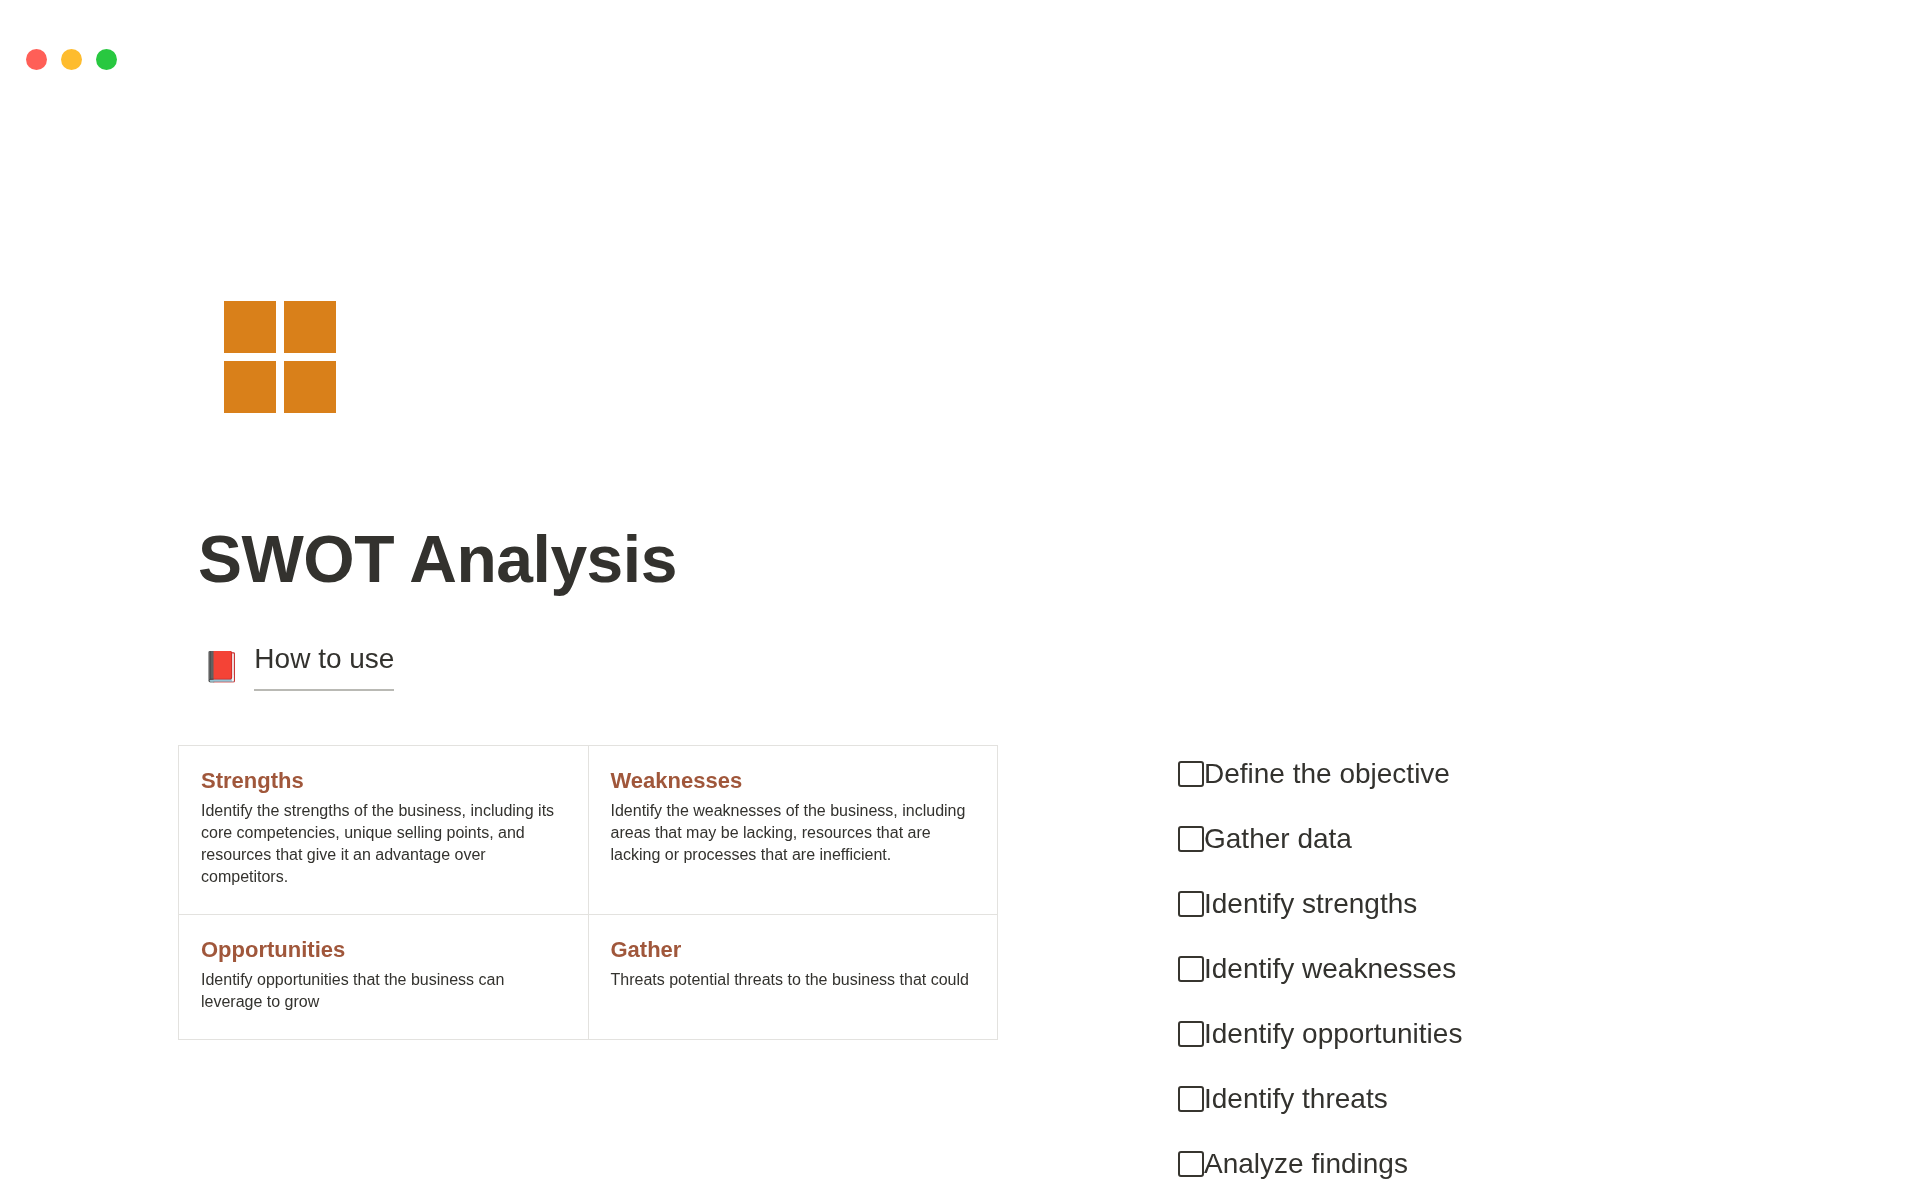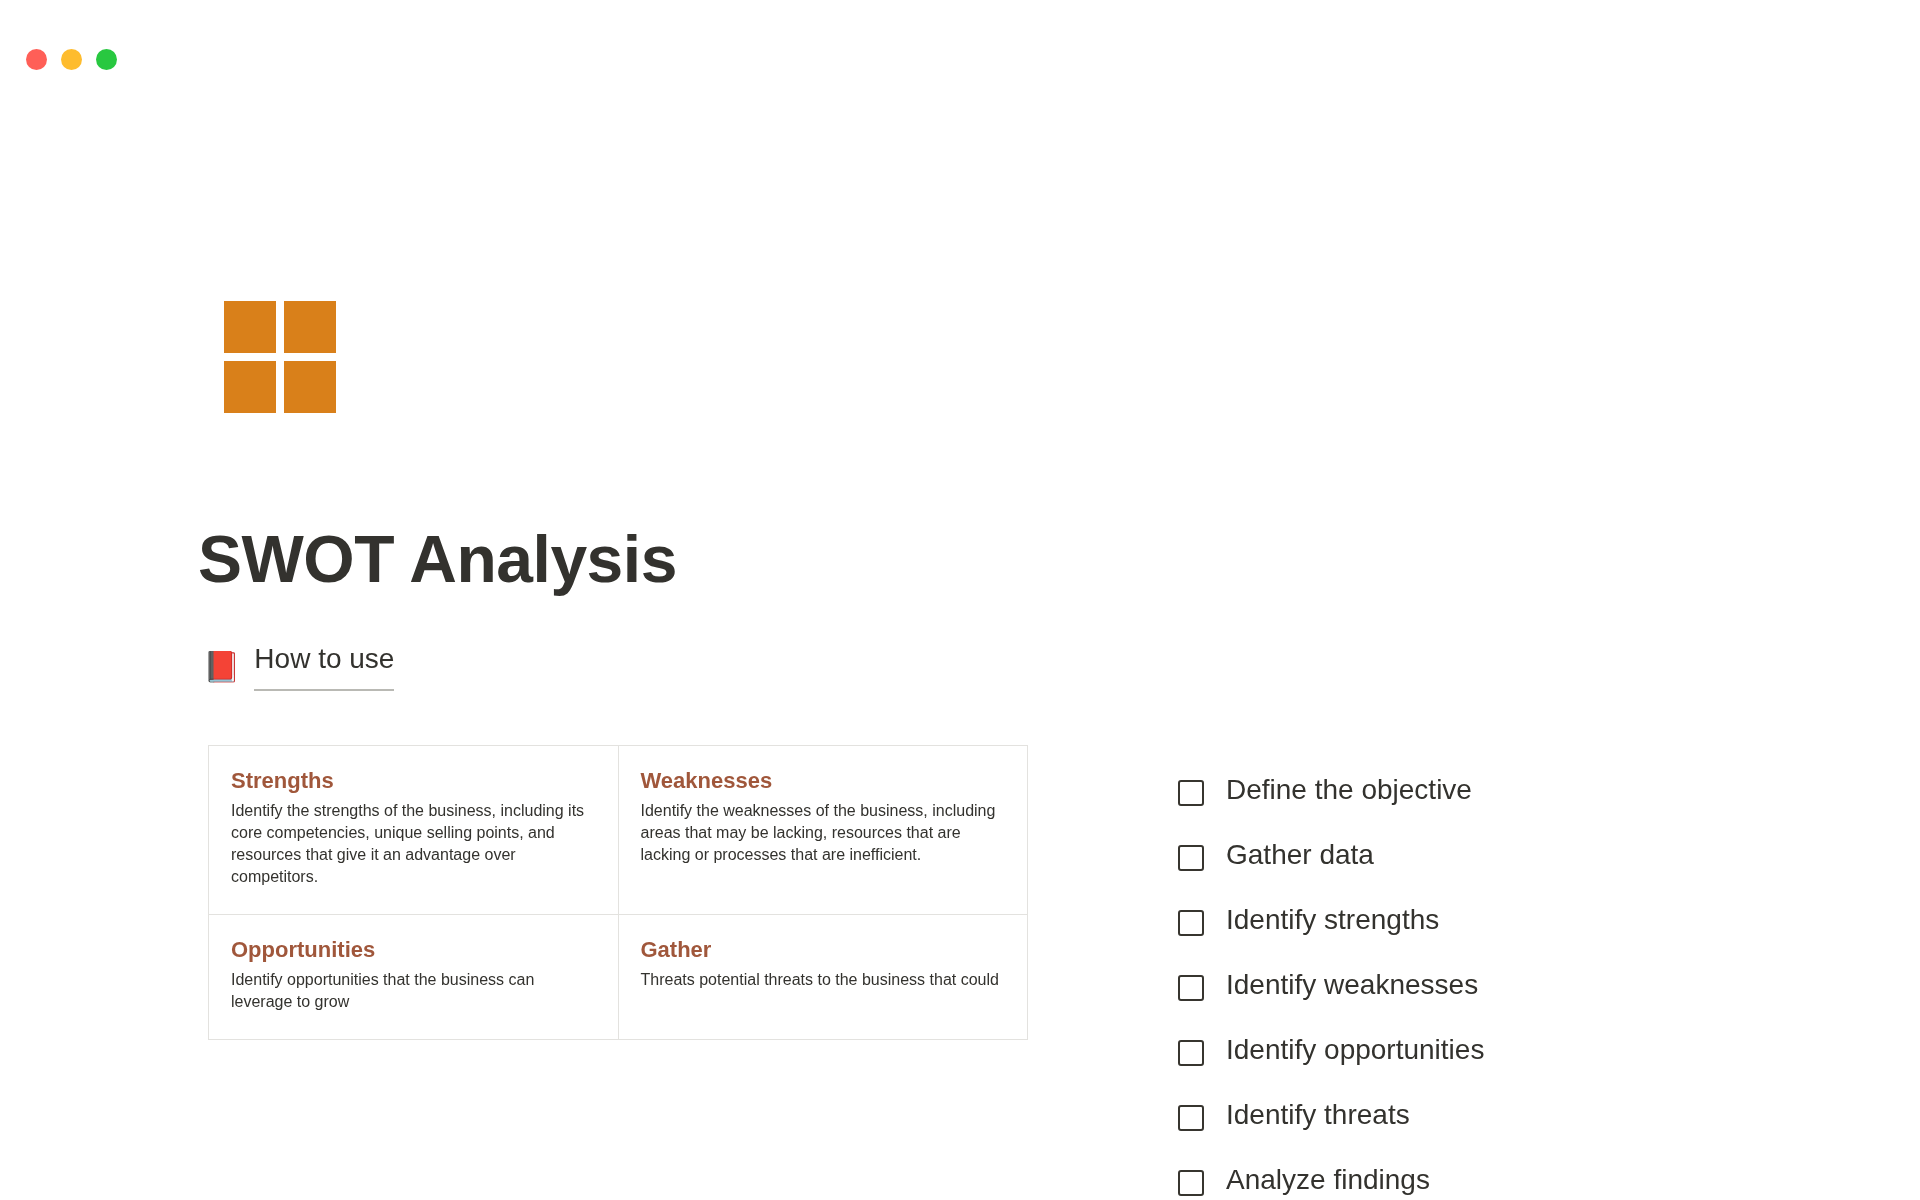--- a/index.html
+++ b/index.html
@@ -83,21 +83,21 @@
   .how-to-use .emoji { font-size: 30px; line-height: 1; }
   .how-to-use .link-text {
     border-bottom: 2px solid #b9b9b4;
     padding-bottom: 14px;
     cursor: pointer;
   }
 
   
   .swot-table {
     position: absolute;
-    left: 208px;
+    left: 178px;
     top: 722px;
     width: 820px;
     border-top: 1px solid #e3e2df;
     border-left: 1px solid #e3e2df;
     overflow: hidden;
   }
   .swot-row { display: flex; }
   .swot-cell {
     width: 440px;
     border-right: 1px solid #e3e2df;
@@ -124,22 +124,21 @@
     width: 700px;
   }
   .checklist-title {
     font-size: 30px;
     font-weight: bold;
     color: #33322e;
     margin-bottom: 22px;
   }
   .check-item {
     display: flex;
-    align-items: flex-end;
-    gap: 22px;
+    align-items: center;
     height: 65px;
     padding-left: 60px;
   }
   .checkbox {
     width: 26px;
     height: 26px;
     border: 2px solid #37352f;
     border-radius: 3px;
     background: #ffffff;
     flex: 0 0 auto;

